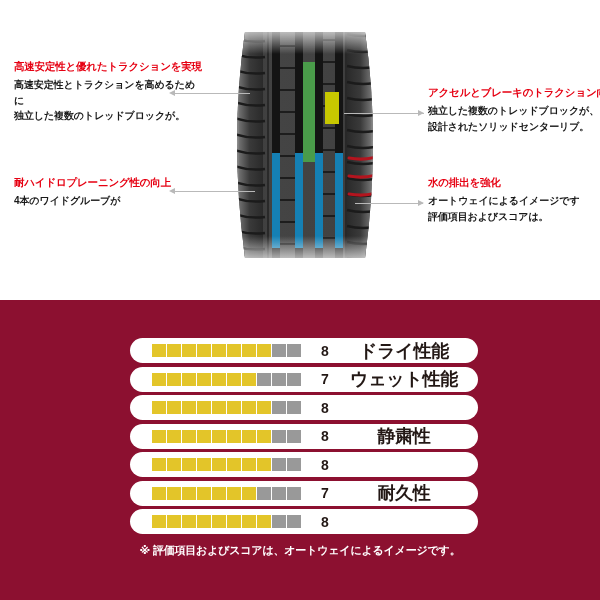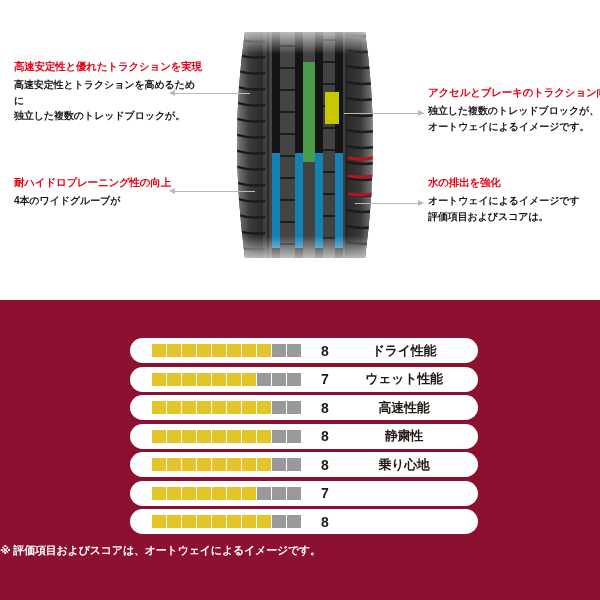--- a/index.html
+++ b/index.html
@@ -128,31 +128,32 @@
     color: #231815;
     width: 14px;
     text-align: center;
     font-family: "Liberation Sans", sans-serif;
   }
   .score-label {
     position: absolute;
     left: 214px;
     width: 120px;
     text-align: center;
-    font-size: 13px;
+    font-size: 18px;
     font-weight: bold;
     color: #231815;
     letter-spacing: -0.3px;
   }
 
   #score-note {
     position: absolute;
     left: 0;
     top: 243px;
     width: 600px;
+    text-align: center;
     color: #ffffff;
     font-size: 11px;
     font-weight: bold;
     letter-spacing: -0.2px;
   }
 </style>
 </head>
 <body>
 
 <div id="page">
@@ -314,21 +315,21 @@
       <p class="c-title">耐ハイドロプレーニング性の向上</p>
       <p class="c-body">
         <span>4本のワイドグルーブが</span><br>
       </p>
     </div>
 
     <div class="callout right" id="callout-traction">
       <p class="c-title">アクセルとブレーキのトラクション向上</p>
       <p class="c-body">
         <span>独立した複数のトレッドブロックが、</span><br>
-        <span>オートウェイによるイメージです。</span>
+        <span>設計されたソリッドセンターリブ。</span>
       </p>
     </div>
 
     <div class="callout right" id="callout-drainage">
       <p class="c-title">水の排出を強化</p>
       <p class="c-body">
         <span>オートウェイによるイメージです</span><br>
         <span>評価項目およびスコアは。</span>
       </p>
     </div>
@@ -375,21 +376,20 @@
             <div class="seg on"></div>
             <div class="seg on"></div>
             <div class="seg on"></div>
             <div class="seg on"></div>
             <div class="seg on"></div>
             <div class="seg on"></div>
             <div class="seg off"></div>
             <div class="seg off"></div>
           </div>
           <div class="score-num">8</div>
-          <div class="score-label">高速性能</div>
         </div>
         <div class="score-row">
           <div class="seg-bar">
             <div class="seg on"></div>
             <div class="seg on"></div>
             <div class="seg on"></div>
             <div class="seg on"></div>
             <div class="seg on"></div>
             <div class="seg on"></div>
             <div class="seg on"></div>
@@ -407,36 +407,36 @@
             <div class="seg on"></div>
             <div class="seg on"></div>
             <div class="seg on"></div>
             <div class="seg on"></div>
             <div class="seg on"></div>
             <div class="seg on"></div>
             <div class="seg off"></div>
             <div class="seg off"></div>
           </div>
           <div class="score-num">8</div>
-          <div class="score-label">乗り心地</div>
         </div>
         <div class="score-row">
           <div class="seg-bar">
             <div class="seg on"></div>
             <div class="seg on"></div>
             <div class="seg on"></div>
             <div class="seg on"></div>
             <div class="seg on"></div>
             <div class="seg on"></div>
             <div class="seg on"></div>
             <div class="seg off"></div>
             <div class="seg off"></div>
             <div class="seg off"></div>
           </div>
           <div class="score-num">7</div>
+          <div class="score-label">耐久性</div>
         </div>
         <div class="score-row">
           <div class="seg-bar">
             <div class="seg on"></div>
             <div class="seg on"></div>
             <div class="seg on"></div>
             <div class="seg on"></div>
             <div class="seg on"></div>
             <div class="seg on"></div>
             <div class="seg on"></div>

